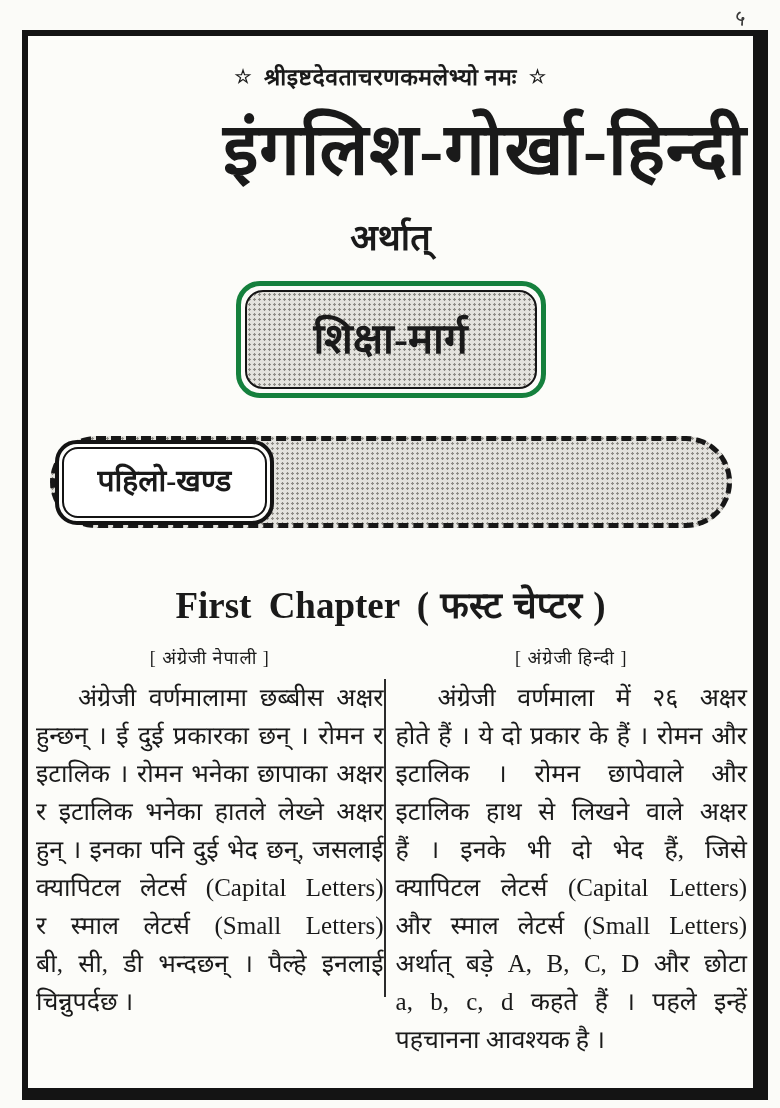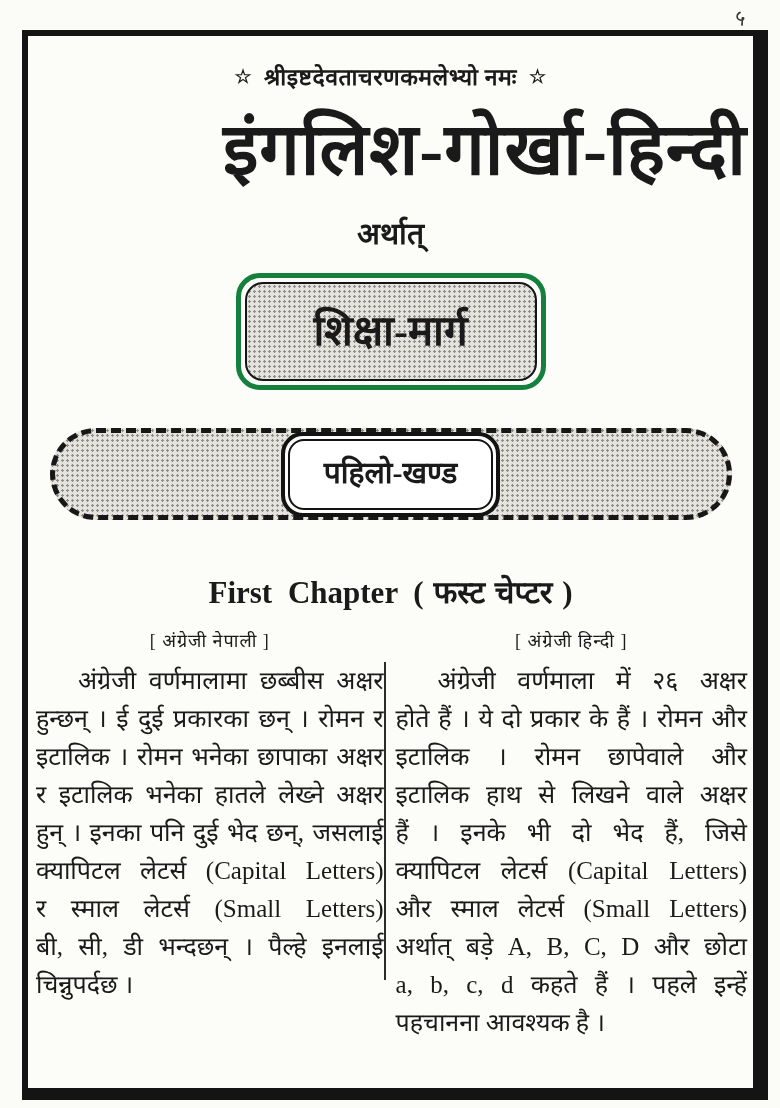--- a/index.html
+++ b/index.html
@@ -31,55 +31,55 @@
     font-size:23px;font-weight:bold;letter-spacing:.5px;
   }
   .star{font-size:19px;margin:0 12px;position:relative;top:-2px;}
   .title{
     text-align:right;margin:6px 0 0;
     font-size:72px;line-height:1.45;font-weight:bold;
     letter-spacing:1px;
   }
   .subtitle{
     text-align:center;margin-top:10px;
-    font-size:30px;font-weight:bold;
+    font-size:36px;font-weight:bold;
   }
   .halftone{
     background-color:#e4e3de;
     background-image:radial-gradient(#8e8c86 1px, rgba(0,0,0,0) 1.45px);
     background-size:5px 5px;
   }
   .series-box-outer{
     width:292px;margin:20px auto 0;
     border:5px solid #15803d;border-radius:24px;
     padding:4px;background:#fcfcf9;
   }
   .series-box-inner{
     border:2px solid #151515;border-radius:18px;
     text-align:center;font-size:42px;font-weight:bold;
     padding:16px 0 22px;
   }
   .part-band{
     margin:38px auto 8px;width:672px;height:82px;
     border:5px dashed #171717;border-radius:48px;
-    display:flex;align-items:center;justify-content:center;
+    display:flex;align-items:center;
     box-sizing:content-box;
   }
   .part-box-outer{
     background:#fdfdfb;border:4px solid #131313;border-radius:22px;
     padding:3px;
   }
   .part-box-inner{
     border:2px solid #131313;border-radius:16px;background:#fff;
     font-size:30px;font-weight:bold;
     padding:10px 34px 16px;
   }
   .chapter{
     text-align:center;margin:50px 0 0;
-    font-size:31px;font-weight:bold;word-spacing:8px;
+    font-size:37px;font-weight:bold;word-spacing:8px;
   }
   .chapter .ch-hi{word-spacing:2px;}
   .columns{
     display:flex;margin-top:16px;position:relative;
   }
   .col{width:352px;}
   .col.left{padding-left:2px;}
   .col.right{padding-left:10px;width:356px;}
   .divider{
     width:2px;background:#2b2b2b;

